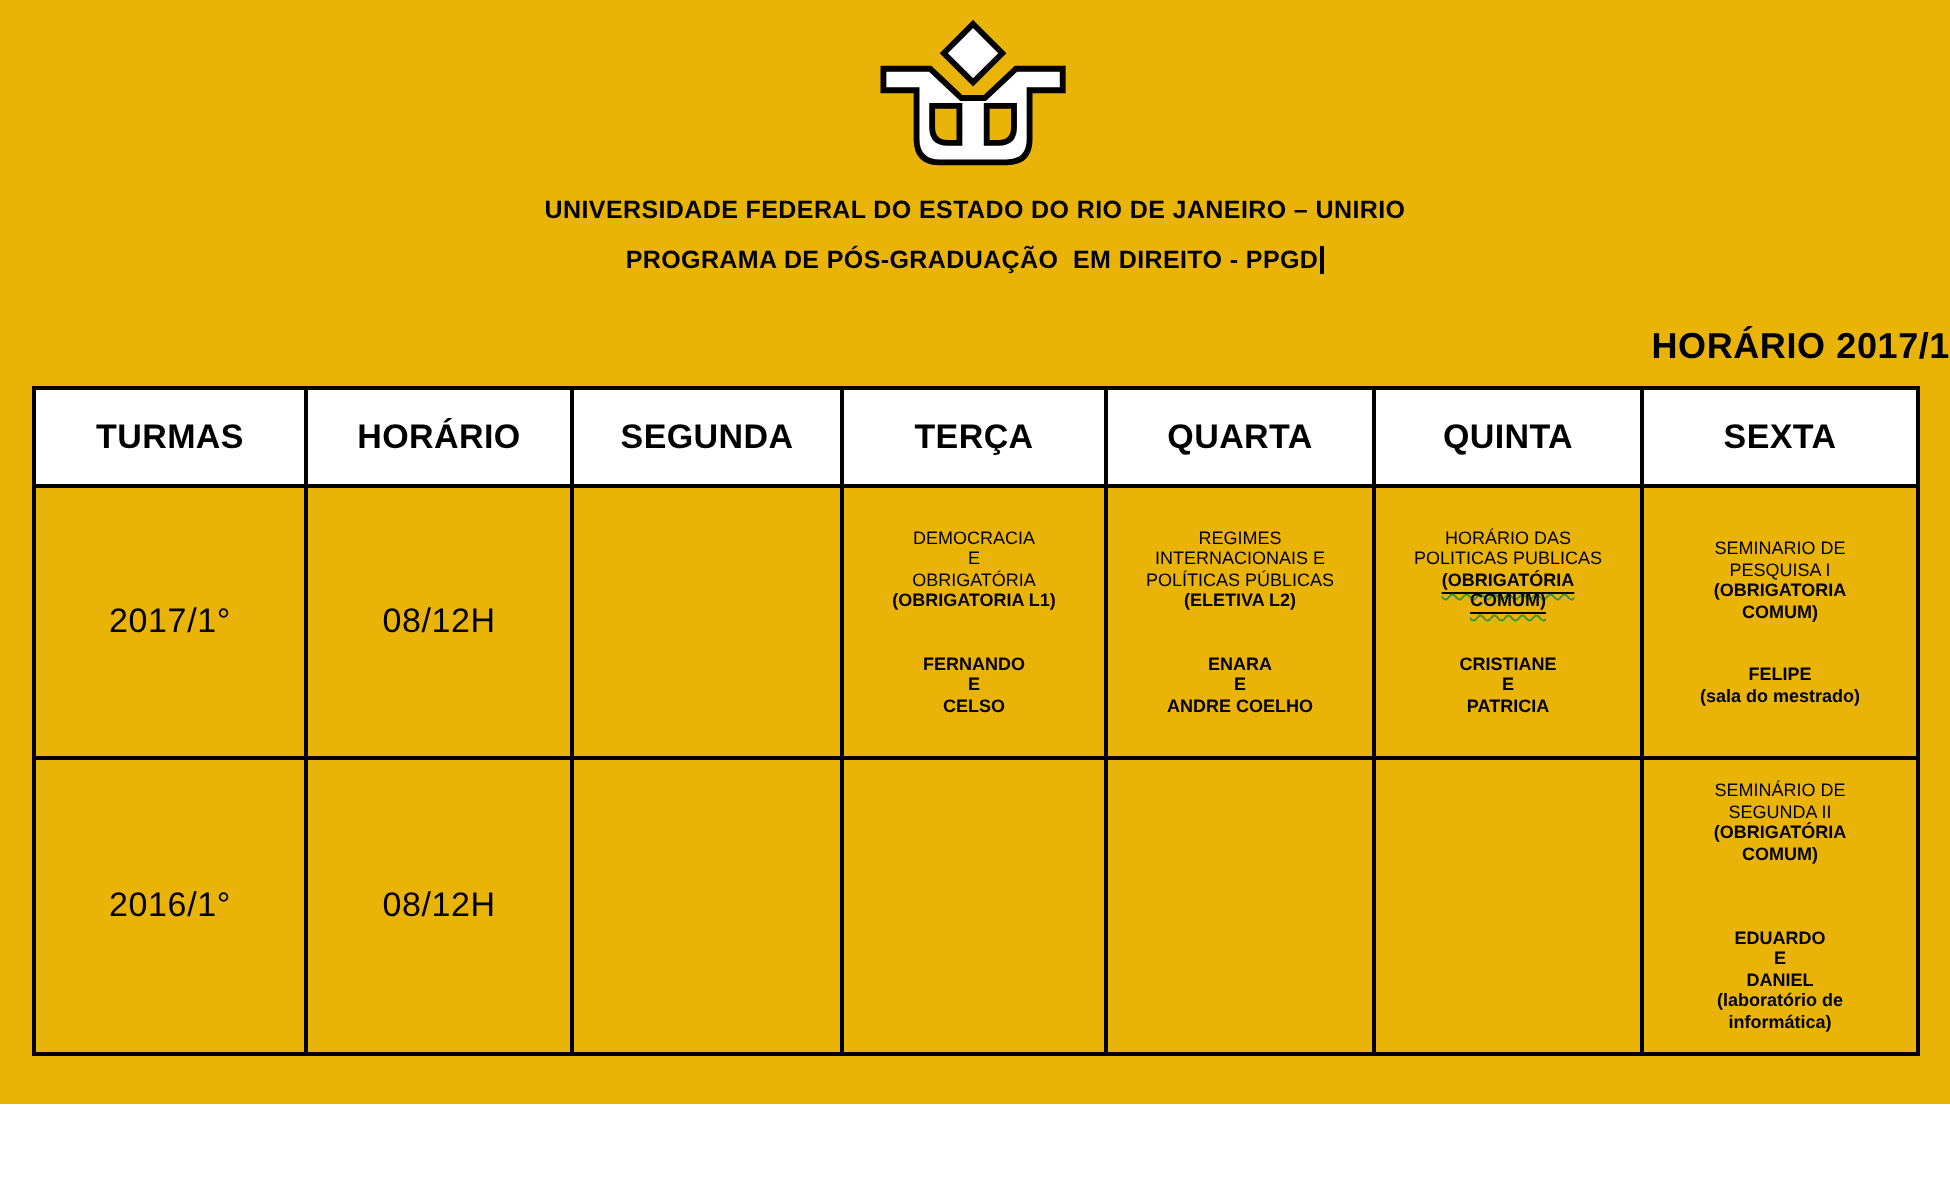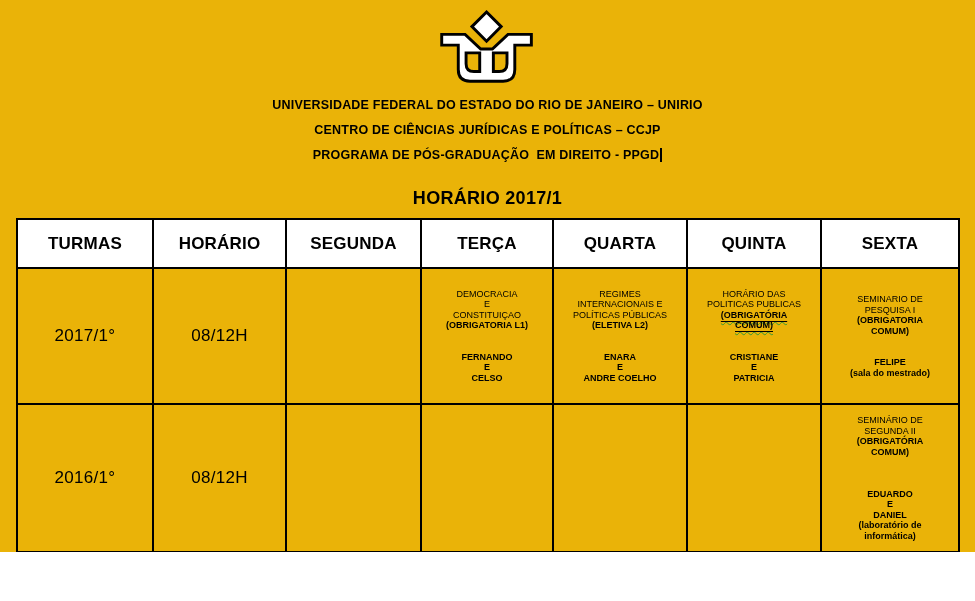--- a/index.html
+++ b/index.html
@@ -23,21 +23,21 @@
     white-space:pre;
   }
   .caret{
     display:inline-block;
     width:2px;height:14px;
     background:#000;
     margin-left:1px;
     vertical-align:text-bottom;
   }
   .title{
-    text-align:center;
+    text-align:right;
     font-weight:bold;
     font-size:18px;
     line-height:22px;
     margin-top:19px;
     letter-spacing:0.3px;
   }
   
   table.sched{
     border-collapse:collapse;
     table-layout:fixed;
@@ -85,21 +85,20 @@
     <svg class="logo" width="114" height="83" viewBox="0 0 117 85">
       <polygon points="57,4 72,19 57,34 42,19" fill="#ffffff" stroke="#000000" stroke-width="3"></polygon>
       <path fill-rule="evenodd" fill="#ffffff" stroke="#000000" stroke-width="3" stroke-linejoin="miter" d="M 11,27 L 35,27 L 51,42 L 63,42 L 79,27 L 103,27 L 103,38 L 86,38 L 86,63
                Q 86,75 74,75 L 40,75 Q 28,75 28,63 L 28,38 L 11,38 Z
                M 36,46 L 50,46 L 50,65 L 44,65 Q 36,65 36,57 Z
                M 64,46 L 78,46 L 78,57 Q 78,65 70,65 L 64,65 Z"></path>
     </svg>
 
     <div class="hdr-lines">
       <div class="hline"><span>UNIVERSIDADE FEDERAL DO ESTADO DO RIO DE JANEIRO – UNIRIO</span></div>
-      <div class="hline"><span>CENTRO DE CIÊNCIAS JURÍDICAS E POLÍTICAS – CCJP</span></div>
       <div class="hline"><span>PROGRAMA DE PÓS-GRADUAÇÃO  EM DIREITO - PPGD</span><span class="caret"></span></div>
     </div>
 
     <div class="title"><span>HORÁRIO 2017/1</span></div>
   </div>
 
   <table class="sched">
     <colgroup>
       <col style="width:136px">
         <col style="width:133px">
@@ -123,21 +122,21 @@
     <tbody>
 
       <tr class="r1">
         <td class="big">2017/1°</td>
         <td class="big">08/12H</td>
         <td class="day"></td>
 
         <td class="day">
           <div class="ln"><span>DEMOCRACIA</span></div>
           <div class="ln"><span>E</span></div>
-          <div class="ln"><span>CONSTITUIÇAO</span></div>
+          <div class="ln"><span>OBRIGATÓRIA</span></div>
           <div class="ln b"><span>(OBRIGATORIA L1)</span></div>
           <div class="ln"><span></span></div>
           <div class="ln"><span></span></div>
           <div class="ln b"><span>FERNANDO</span></div>
           <div class="ln b"><span>E</span></div>
           <div class="ln b"><span>CELSO</span></div>
         </td>
 
         <td class="day">
           <div class="ln"><span>REGIMES</span></div>

